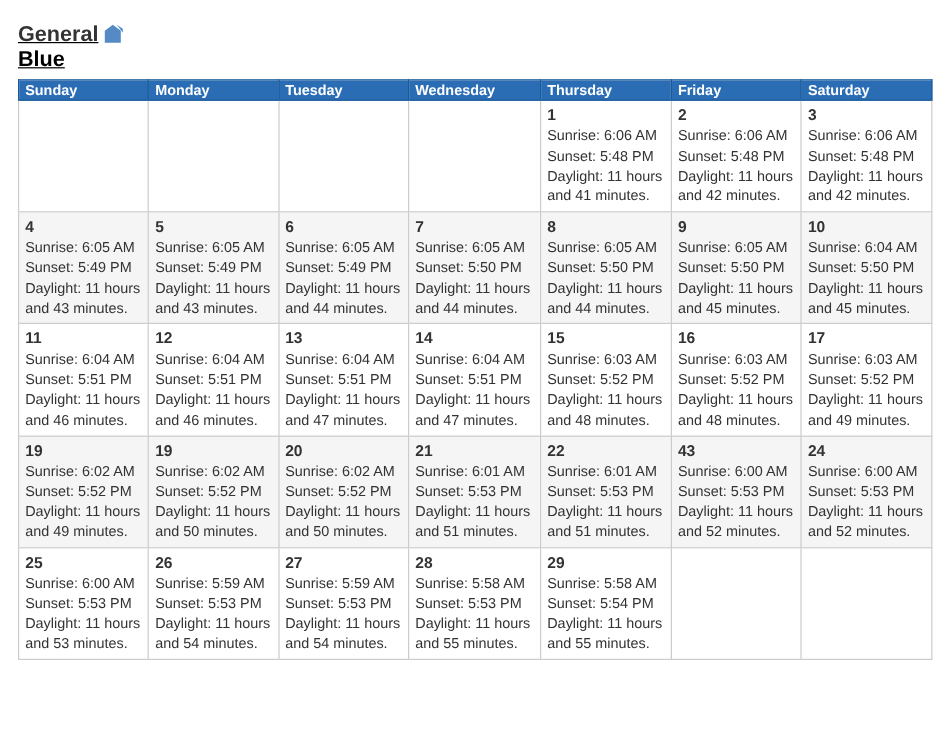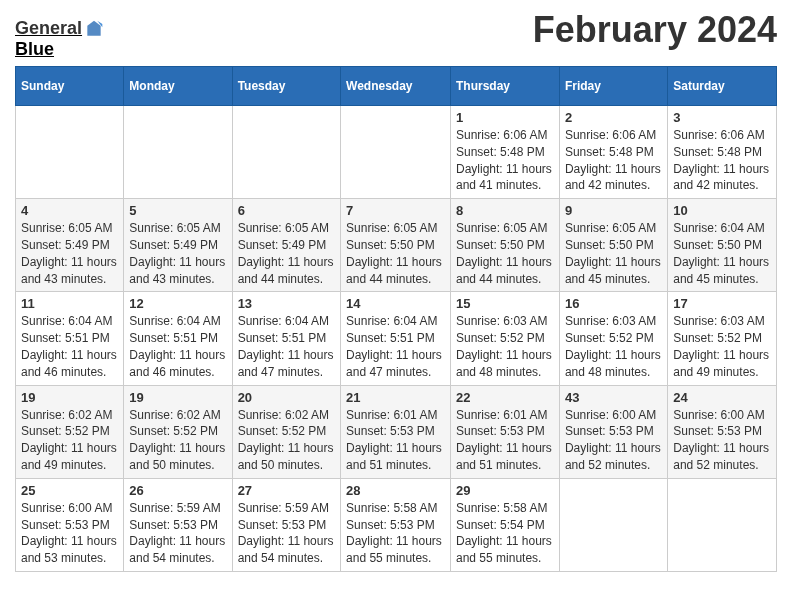--- a/index.html
+++ b/index.html
@@ -57,21 +57,21 @@
       margin-top: 2px;
     }
     .calendar {
       width: 100%;
       border-collapse: collapse;
       font-size: 11px;
     }
     .calendar th {
       background-color: #2a6db5;
       color: #fff;
-      padding: 12px 5px;
+      padding: 1px 5px;
       text-align: left;
       font-size: 12px;
       font-weight: bold;
       border: 1px solid #1a5a9a;
     }
     .calendar td {
       border: 1px solid #ccc;
       vertical-align: top;
       padding: 4px 5px;
       width: 113px;
@@ -105,21 +105,20 @@
     <div class="logo-text">
       <span class="logo-general">General</span>
       <svg class="logo-icon" viewBox="0 0 24 24">
         <path d="M12 2 L20 8 L20 20 L4 20 L4 8 Z" fill="#2a6db5" opacity="0.8"></path>
         <path d="M16 2 L22 6 L22 10 Z" fill="#4a90d9"></path>
       </svg>
     </div>
     <span class="logo-blue">Blue</span>
   </div>
   <div class="title-section">
-    <div class="month-title">February 2024</div>
   </div>
 </div>
 
 <table class="calendar">
   <thead>
     <tr>
     <th>Sunday</th>
         <th>Monday</th>
         <th>Tuesday</th>
         <th>Wednesday</th>

